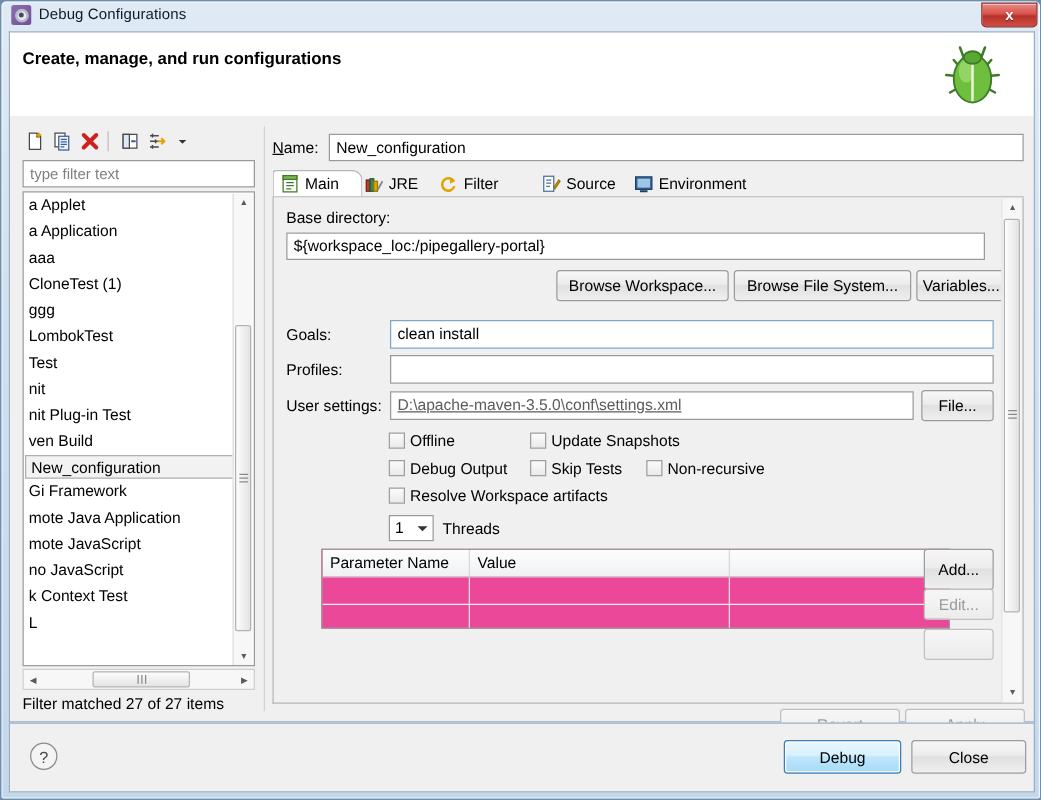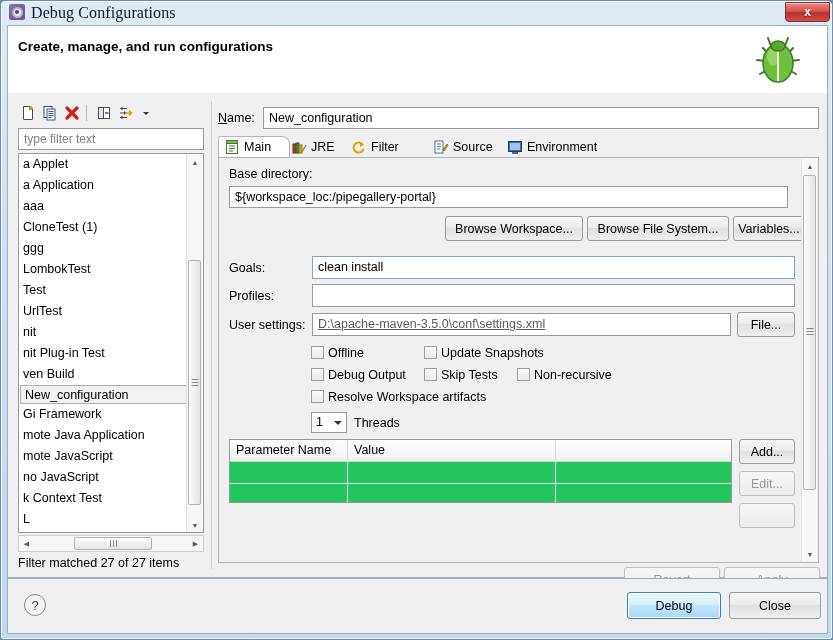--- a/index.html
+++ b/index.html
@@ -43,23 +43,22 @@
     position: relative;
   }
   .title-icon .gear::after {
     content: ""; position: absolute;
     left: 50%; top: 50%; transform: translate(-50%,-50%);
     width: 4px; height: 4px; border-radius: 50%;
     background: #4a4a66;
   }
   .title-text {
     position: absolute; left: 30px; top: 3px;
-    font-size: 16px; color: #0d1b2a;
+    font-size: 12px; color: #0d1b2a;
     letter-spacing: .1px;
-    font-family: Liberation Serif, serif;
   }
   .title-close {
     position: absolute; right: 4px; top: 1px;
     width: 45px; height: 20px;
     border-radius: 0 0 4px 4px;
     background: linear-gradient(to bottom, #e98b85 0%, #d8534c 45%, #b8322c 55%, #cf4c45 100%);
     border: 1px solid #8e2a26;
     box-sizing: border-box;
     color: #fff; font-size: 12px; font-weight: bold;
     display: flex; align-items: center; justify-content: center;
@@ -314,24 +313,25 @@
   }
   .spinner .arrow {
     position: absolute; right: 4px; top: 8px;
     width: 0; height: 0;
     border-left: 4px solid transparent;
     border-right: 4px solid transparent;
     border-top: 4px solid #333;
   }
   .table {
     position: absolute;
-    background: #22c55e;
+    background: #ec4899;
     border: 1px solid #9a9a9a;
     box-sizing: border-box;
     overflow: hidden;
+    margin-left: 28px;
   }
   .table-head {
     display: flex; height: 21px;
     background: linear-gradient(to bottom, #fdfdfd, #eef1f3);
     border-bottom: 1px solid #d3d3d3;
   }
   .th {
     font-size: 12.5px; line-height: 21px; padding-left: 6px;
     border-right: 1px solid #d8d8d8;
     box-sizing: border-box;
@@ -449,21 +449,20 @@
 
       <div class="tree">
         <div id="tree-items">
             <div class="tree-item">a Applet</div>
             <div class="tree-item">a Application</div>
             <div class="tree-item">aaa</div>
             <div class="tree-item">CloneTest (1)</div>
             <div class="tree-item">ggg</div>
             <div class="tree-item">LombokTest</div>
             <div class="tree-item">Test</div>
-            <div class="tree-item">UrlTest</div>
             <div class="tree-item">nit</div>
             <div class="tree-item">nit Plug-in Test</div>
             <div class="tree-item">ven Build</div>
             <div class="tree-item selected">New_configuration</div>
             <div class="tree-item">Gi Framework</div>
             <div class="tree-item">mote Java Application</div>
             <div class="tree-item">mote JavaScript</div>
             <div class="tree-item">no JavaScript</div>
             <div class="tree-item">k Context Test</div>
             <div class="tree-item">L</div>
@@ -618,21 +617,21 @@
             <div class="td" style="width:208px;"></div>
             <div class="td" style="width:175px; border-right:none;"></div>
           </div>
           <div class="tr">
             <div class="td" style="width:118px;"></div>
             <div class="td" style="width:208px;"></div>
             <div class="td" style="width:175px; border-right:none;"></div>
           </div>
         </div>
 
-        <div class="btn" style="left:520px; top:281px; width:56px; height:25px;">
+        <div class="btn" style="left:520px; top:281px; width:56px; height:33px;">
           <span>Add...</span>
         </div>
         <div class="btn disabled" style="left:520px; top:313px; width:56px; height:25px;">
           <span>Edit...</span>
         </div>
         <div class="btn disabled" style="left:520px; top:345px; width:56px; height:25px;"></div>
 
         <div class="page-vscroll">
           <div class="sb-arrow" style="top:0">▲</div>
           <div class="sb-thumb" style="top:16px; height:315px;">

